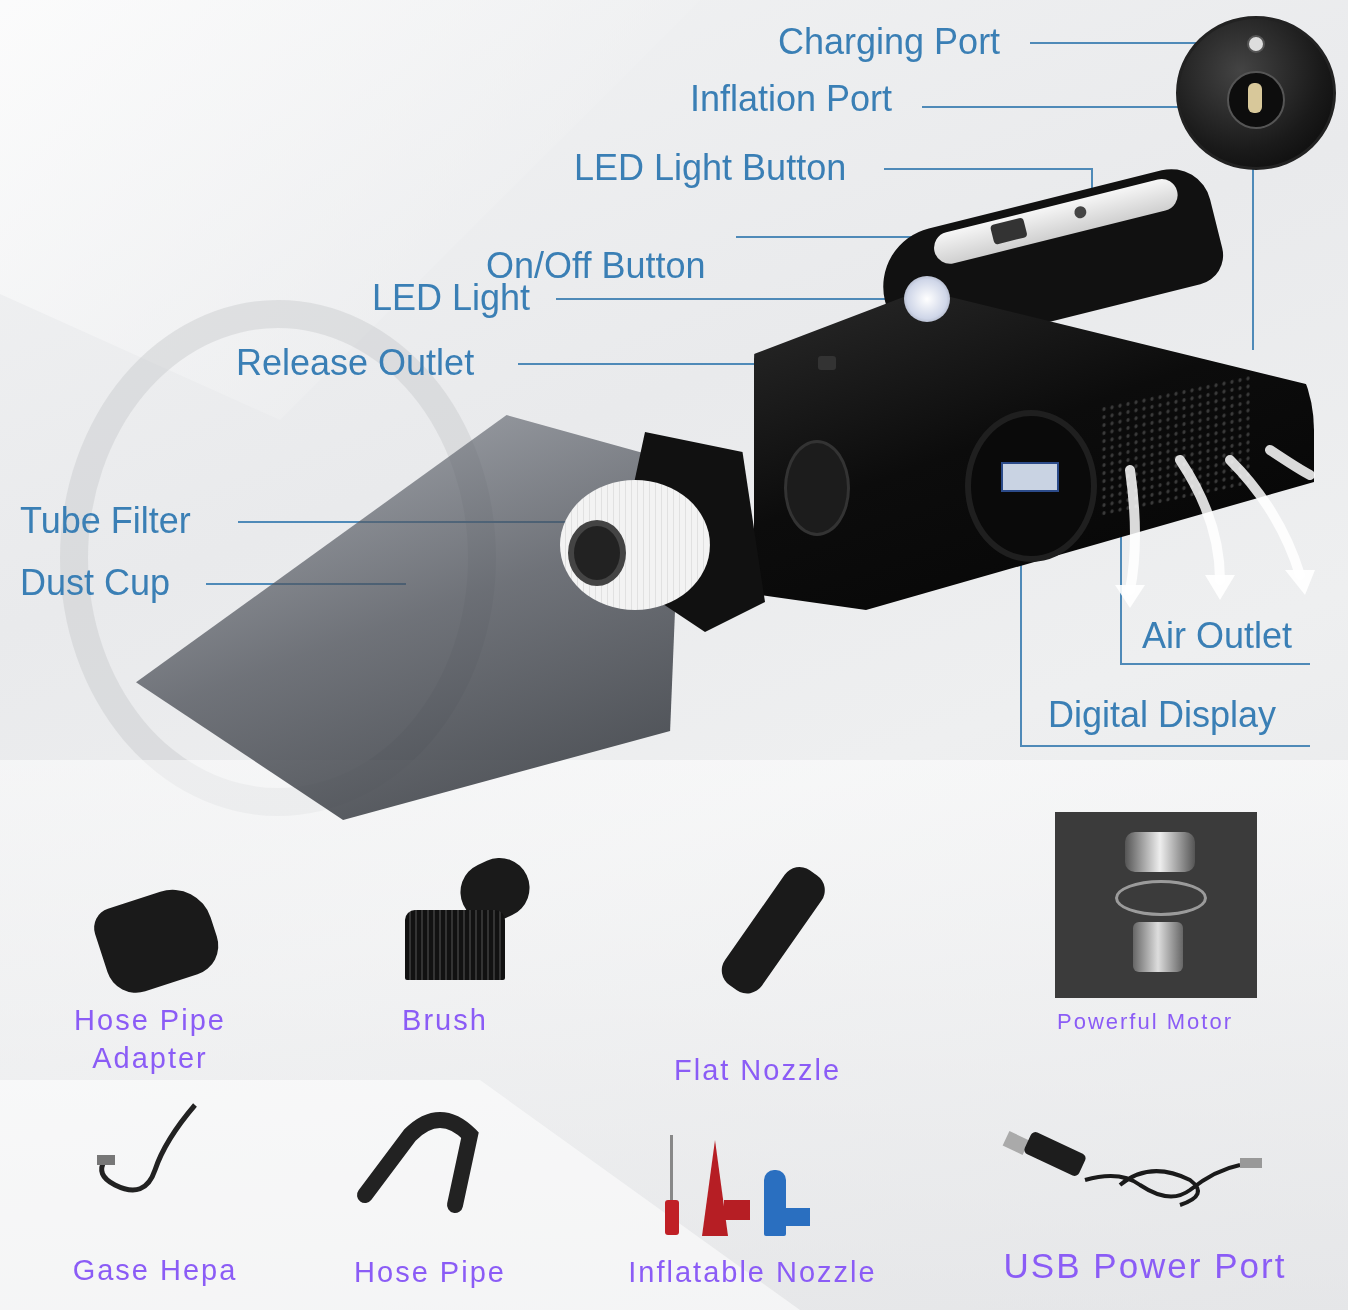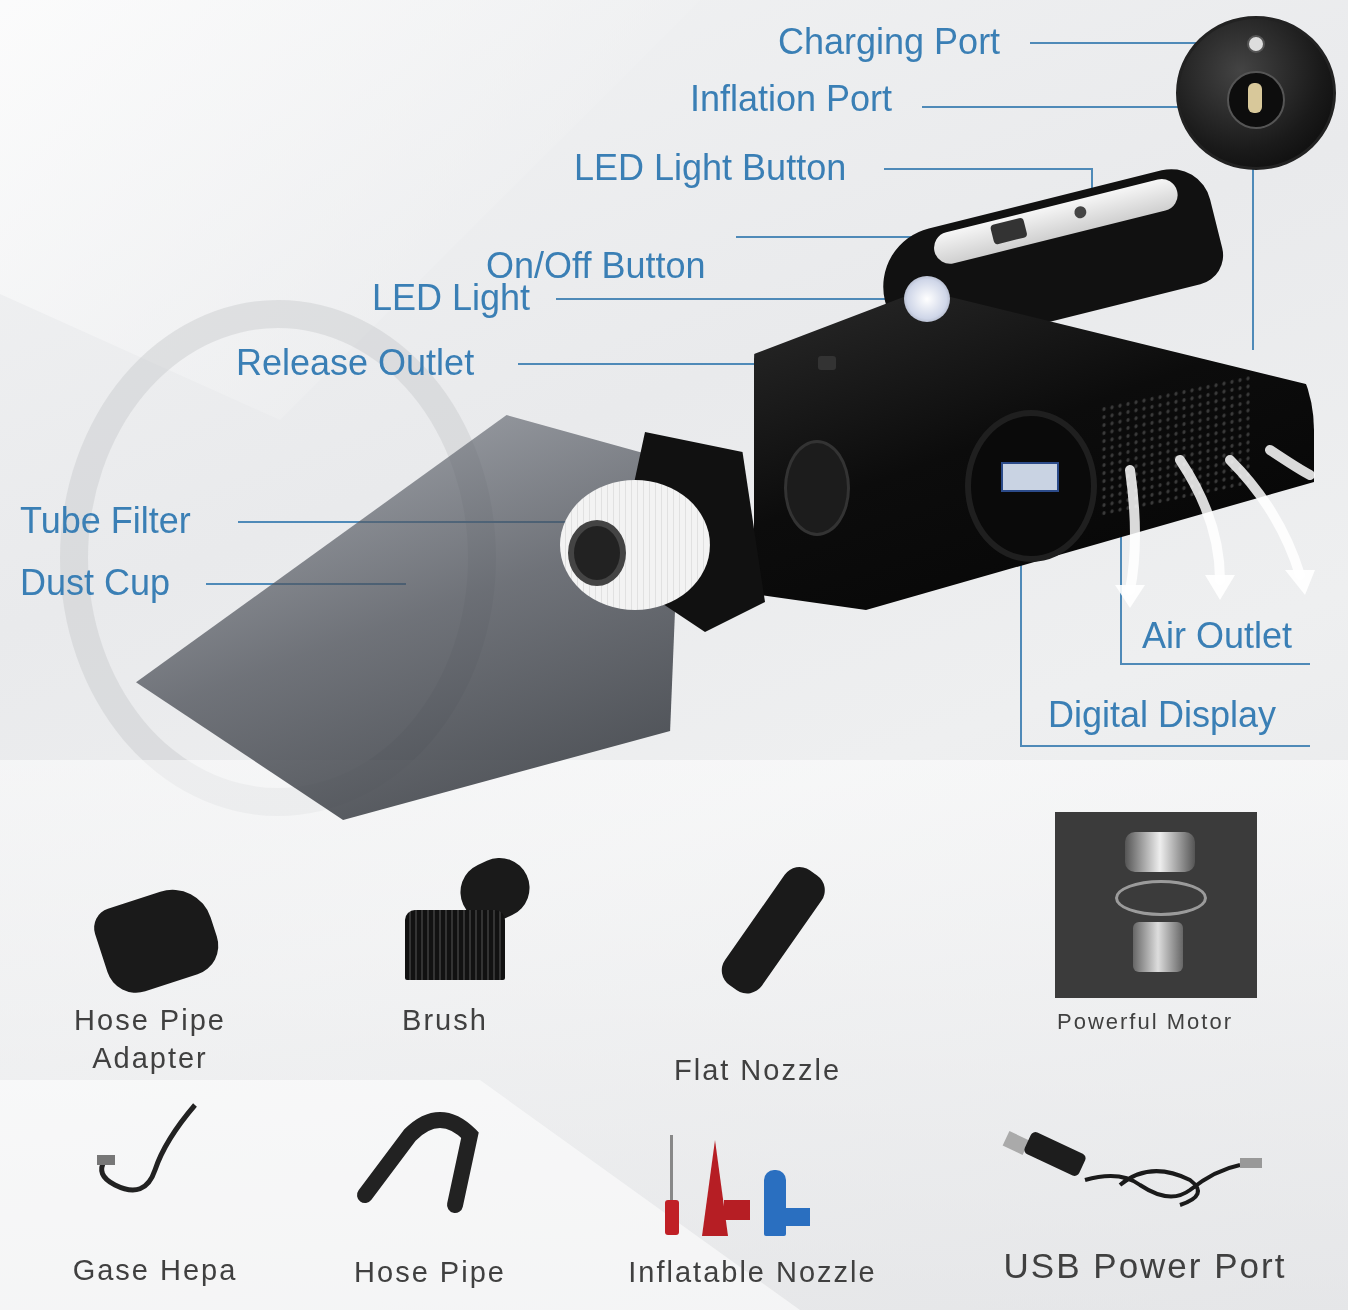--- a/index.html
+++ b/index.html
@@ -1,21 +1,21 @@
 <!DOCTYPE html>
 <html><head>
 <meta charset="utf-8">
 <style>
   html, body { margin:0; padding:0; }
   body { width:1348px; height:1310px; position:relative; overflow:hidden;
     background: linear-gradient(160deg, #f2f3f4 0%, #e9eaec 35%, #eeeff0 60%, #e4e5e7 100%);
     font-family: "Liberation Sans", sans-serif; }
   .bg-shape { position:absolute; pointer-events:none; }
   .label { position:absolute; color:#3a7fb5; font-size:36px; white-space:nowrap; line-height:1; }
-  .acc-label { position:absolute; color:#404040; font-size:29px; letter-spacing:2px; line-height:1.3; text-align:center; }
+  .acc-label { position:absolute; color:#8b5cf6; font-size:29px; letter-spacing:2px; line-height:1.3; text-align:center; }
   .line { position:absolute; background:#4f8ab8; }
   .obj { position:absolute; }
 </style>
 </head>
 <body>
 
 <div class="bg-shape" style="left:0;top:0;width:700px;height:420px;background:linear-gradient(135deg,rgba(255,255,255,0.7),rgba(220,222,225,0.3));clip-path:polygon(0 0,100% 0,40% 100%,0 70%);"></div>
 <div class="bg-shape" style="left:60px;top:300px;width:380px;height:460px;border:28px solid rgba(200,202,205,0.45);border-radius:50%;"></div>
 <div class="bg-shape" style="left:0;top:760px;width:1348px;height:550px;background:linear-gradient(180deg,rgba(255,255,255,0.5),rgba(230,231,233,0.6));"></div>
 <div class="bg-shape" style="left:0;top:1080px;width:800px;height:230px;background:rgba(255,255,255,0.55);clip-path:polygon(0 0,60% 0,100% 100%,0 100%);"></div>

